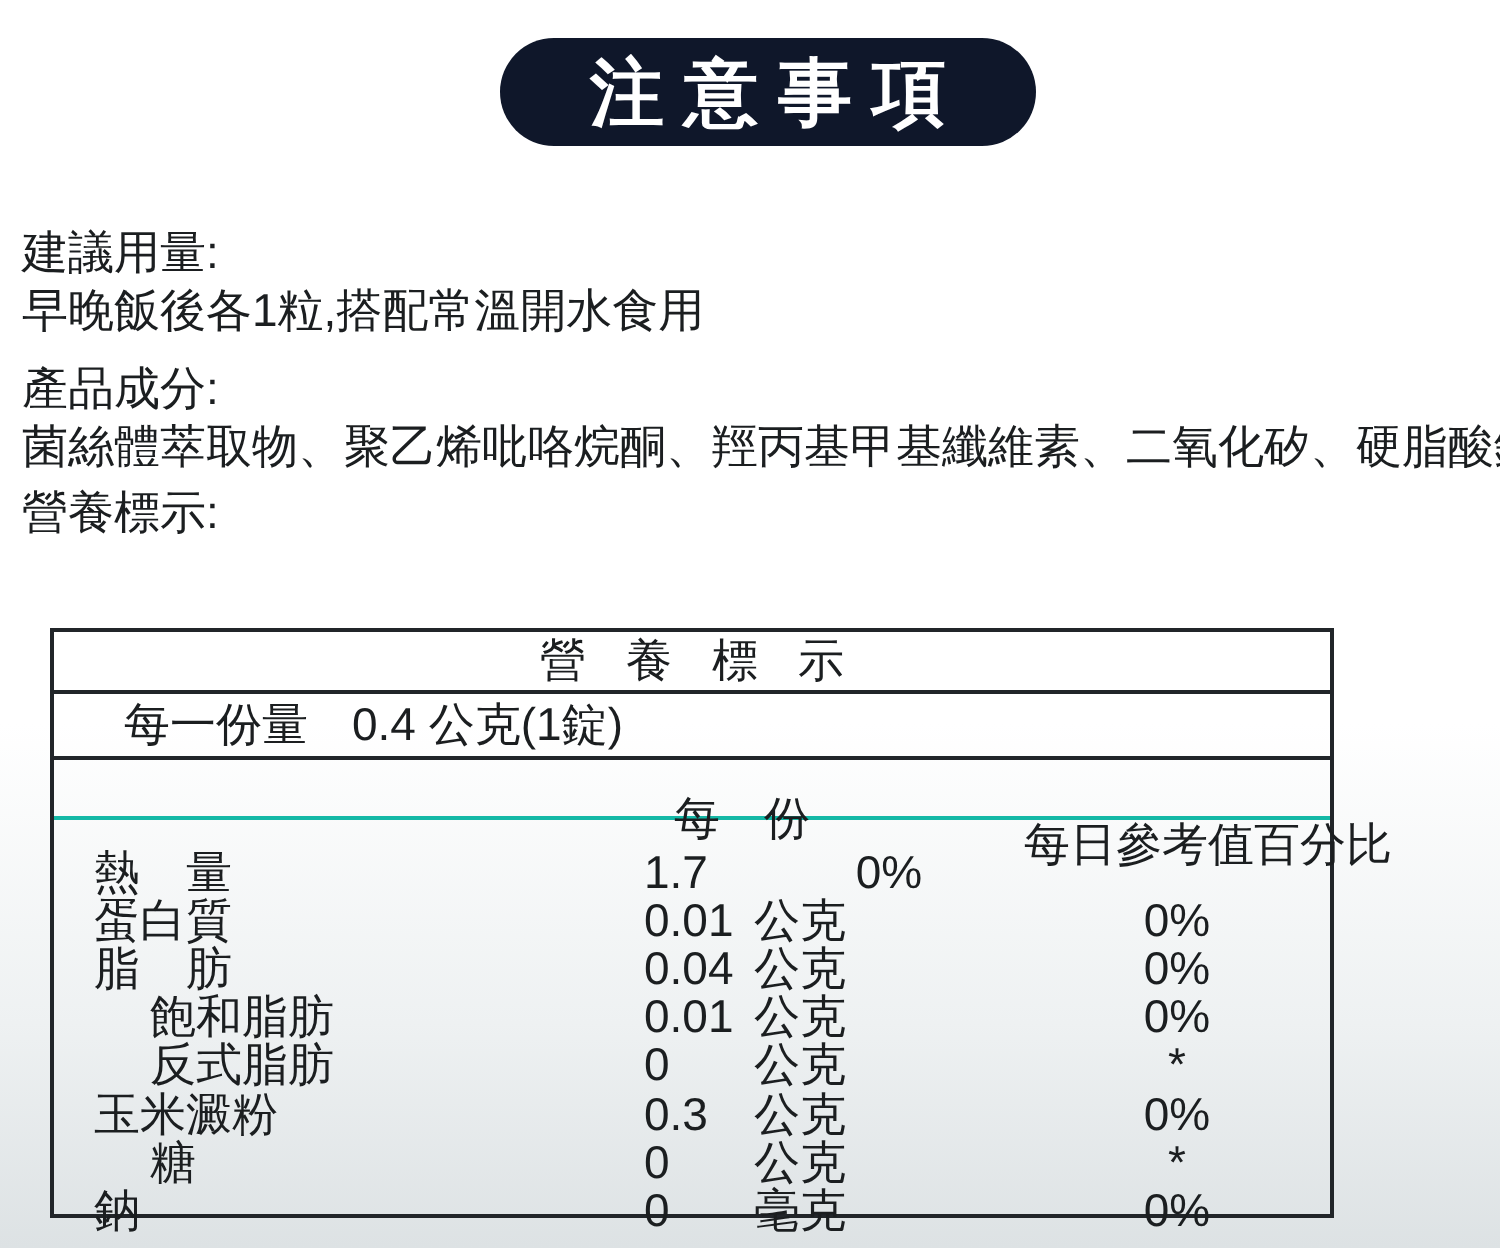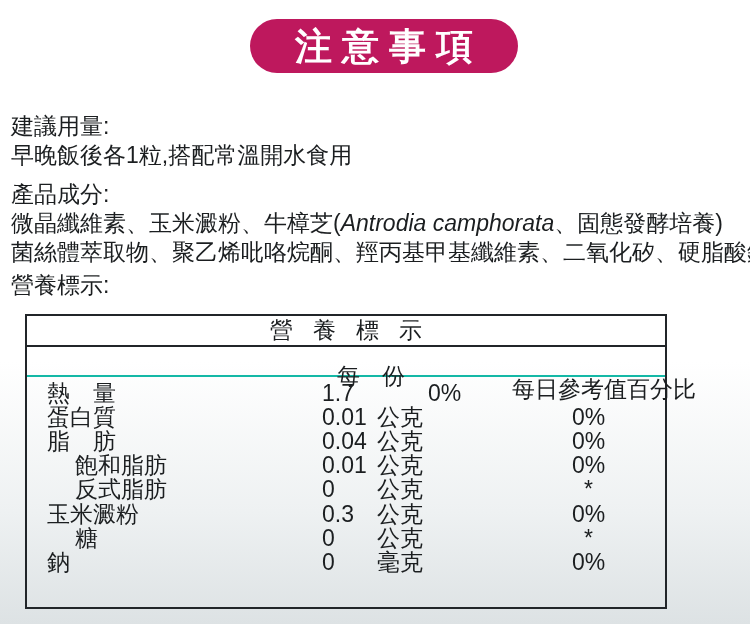--- a/index.html
+++ b/index.html
@@ -5,21 +5,21 @@
   html,body{margin:0;padding:0;}
   body{
     width:750px;height:624px;overflow:hidden;
     font-family:"Liberation Sans",sans-serif;
     color:#1b1e20;
     background:linear-gradient(180deg,#ffffff 0%,#ffffff 58%,#eef1f2 82%,#dde2e4 100%);
     position:relative;
   }
   .banner{
     position:absolute;left:250px;top:19px;width:268px;height:54px;
-    background:#be185d;border-radius:27px;
+    background:#0f172a;border-radius:27px;
     display:flex;align-items:center;justify-content:center;
   }
   .banner-text{
     color:#ffffff;font-size:37px;font-weight:bold;
     letter-spacing:10px;margin-right:-10px;line-height:1;
     white-space:nowrap;
   }
   .content{
     position:absolute;left:11px;top:112px;width:725px;
     font-size:23px;line-height:29px;
@@ -45,21 +45,21 @@
     white-space:nowrap;
   }
   .t-serving .sv{margin-left:22px;}
   .t-header{
     height:28px;border-bottom:2px solid #14b8a6;
     display:grid;grid-template-columns:295px 190px 1fr;
     align-items:center;
   }
   .t-header .c-ps{padding-left:15px;letter-spacing:22px;white-space:nowrap;}
   .t-header .c-dvh{text-align:center;white-space:nowrap;margin-top:27px;}
-  .t-body{padding-top:4px;}
+  .t-body{padding-top:14px;}
   .t-row{
     display:grid;grid-template-columns:295px 55px 135px 1fr;
     height:24.1px;align-items:center;line-height:24px;
   }
   .t-row .c-name{padding-left:20px;white-space:nowrap;}
   .t-row.indent .c-name{padding-left:48px;}
   .t-row .c-val{text-align:left;}
   .t-row .c-unit{text-align:left;}
   .t-row .c-dv{text-align:center;}
 </style>
@@ -67,28 +67,31 @@
 <body>
 
 <div class="banner">
   <span class="banner-text">注意事項</span>
 </div>
 
 <div class="content">
   <p>建議用量:</p>
   <p>早晚飯後各1粒,搭配常溫開水食用</p>
   <p class="gap-before">產品成分:</p>
-  <p><span>微晶纖維素、玉米澱粉、牛樟芝(</span><span class="ital">Antrodia camphorata</span><span>、固態發酵培養)</span></p>
   <p>菌絲體萃取物、聚乙烯吡咯烷酮、羥丙基甲基纖維素、二氧化矽、硬脂酸鎂</p>
   <p class="gap-before-sm">營養標示:</p>
 </div>
 
 <div class="ntable">
   <div class="t-title">
     <span>營養標示</span>
+  </div>
+  <div class="t-serving">
+    <span>每一份量</span>
+    <span class="sv">0.4 公克(1錠)</span>
   </div>
   <div class="t-header">
     <div></div>
     <div class="c-ps">每份</div>
     <div class="c-dvh">每日參考值百分比</div>
   </div>
   <div class="t-body">
   <div class="t-row">
     <div class="c-name">熱　量</div>
     <div class="c-val">1.7</div>

